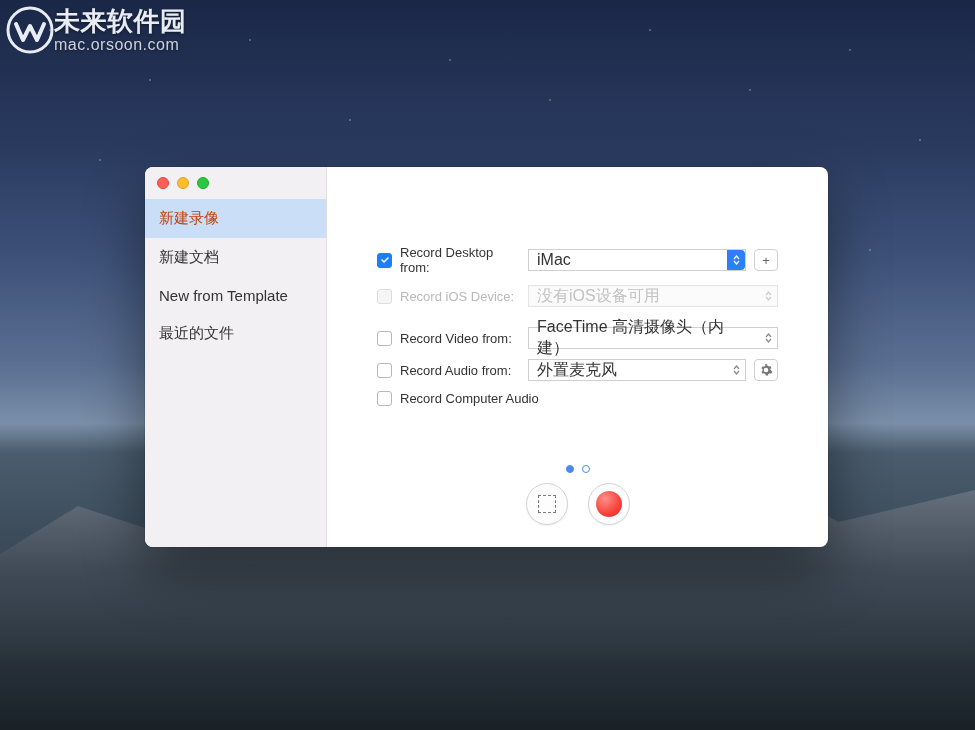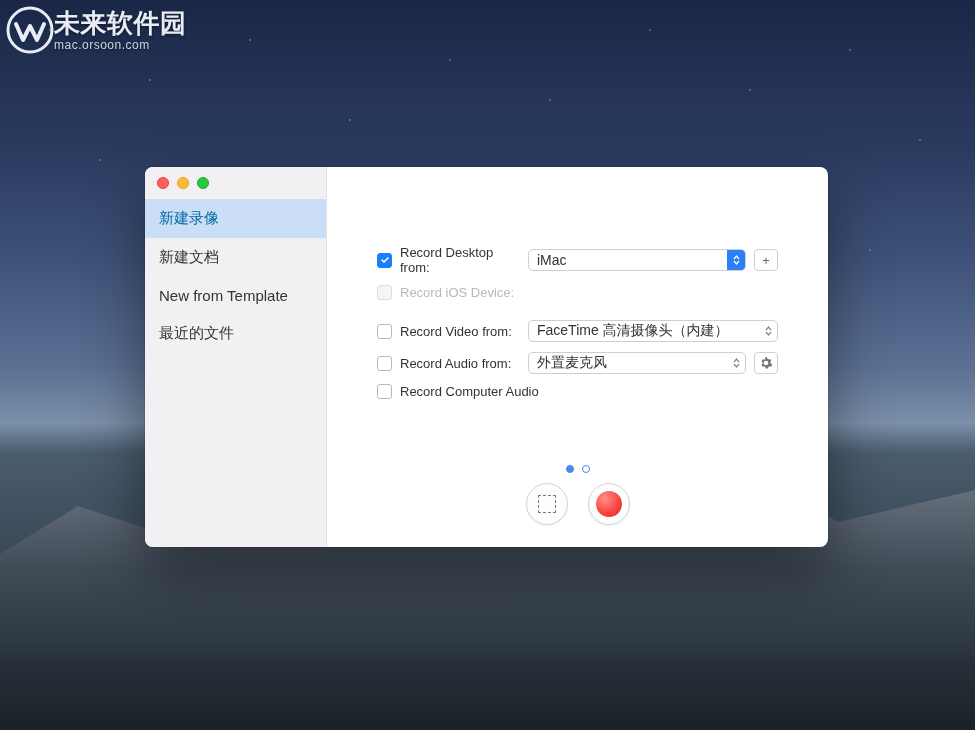--- a/index.html
+++ b/index.html
@@ -46,21 +46,21 @@
     }
     .watermark {
       position: absolute; top: 6px; left: 6px;
       display: flex; align-items: center; 
       color: #e8ecf5;
       text-shadow: 0 1px 3px rgba(0,0,0,.5);
     }
     .watermark svg { width: 48px; height: 48px; }
     .wm-text { display:flex; flex-direction:column; line-height:1; }
     .wm-title { font-size: 26px; font-weight: 600; letter-spacing:.5px; }
-    .wm-sub { font-size: 12px; letter-spacing:.5px; opacity:.85; margin-top:3px; }
+    .wm-sub { font-size: 16px; letter-spacing:.5px; opacity:.85; margin-top:3px; }
 
     .window {
       position: absolute;
       left: 145px; top: 167px;
       width: 683px; height: 380px;
       background: #fff;
       border-radius: 8px;
       box-shadow: 0 25px 60px rgba(0,0,0,.45), 0 0 0 1px rgba(0,0,0,.08);
       display: flex;
       overflow: hidden;
@@ -80,21 +80,21 @@
     .tl.min   { background: #ffbd2e; border: .5px solid #dea123; }
     .tl.zoom  { background: #28c940; border: .5px solid #1aab29; }
     .side-item {
       padding: 10px 14px;
       font-size: 15px;
       color: #333;
       cursor: default;
     }
     .side-item.selected {
       background: #cadef8;
-      color: #0369a1;
+      color: #c2410c;
       font-family: Liberation Serif, serif;
     }
 
     .main {
       flex: 1;
       display: flex; flex-direction: column;
       padding: 78px 50px 18px 50px;
       font-size: 13px; color: #333;
     }
     .row {
@@ -112,23 +112,23 @@
       flex-shrink: 0;
     }
     .chk.checked { background: #1a7ff9; border-color:#1a7ff9; }
     .chk.checked svg { stroke:#fff; }
     .chk.disabled { background:#f5f5f5; border-color:#ddd; }
     .lbl { width: 120px; text-align:left; }
     .select {
       flex: 1;
       height: 22px;
       border: 1px solid #cfcfcf;
-      border-radius: 5px;
-      background: #fff;
-      font-size: 14px;
+      border-radius: 0;
+      background: #fff;
+      font-size: 16px;
       padding: 0 22px 0 8px;
       display: flex; align-items:center;
       position: relative;
       color: #333;
     }
     .select.disabled { color:#c2c2c2; background:#fbfbfb; border-color:#e4e4e4; }
     .select .arrows {
       position:absolute; right:0; top:0; bottom:0; width:18px;
       border-left:0; border-radius:0 4px 4px 0;
       display:flex; flex-direction:column; align-items:center; justify-content:center;
@@ -212,20 +212,31 @@
         </span>
       </div>
       <div class="iconbtn">
         <span>+</span>
       </div>
     </div>
 
     <div class="row disabled">
       <span class="chk disabled"></span>
       <span class="lbl">Record iOS Device:</span>
+      <div class="select disabled">
+        <span>没有iOS设备可用</span>
+        <span class="arrows">
+          <svg viewBox="0 0 7 5">
+              <path d="M1 4 L3.5 1 L6 4" fill="none" stroke="#ccc" stroke-width="1.2"></path>
+            </svg>
+          <svg viewBox="0 0 7 5">
+              <path d="M1 1 L3.5 4 L6 1" fill="none" stroke="#ccc" stroke-width="1.2"></path>
+            </svg>
+        </span>
+      </div>
     </div>
 
     <div style="height:10px"></div>
 
     <div class="row">
       <span class="chk"></span>
       <span class="lbl">Record Video from:</span>
       <div class="select">
         <span>FaceTime 高清摄像头（内建）</span>
         <span class="arrows">

